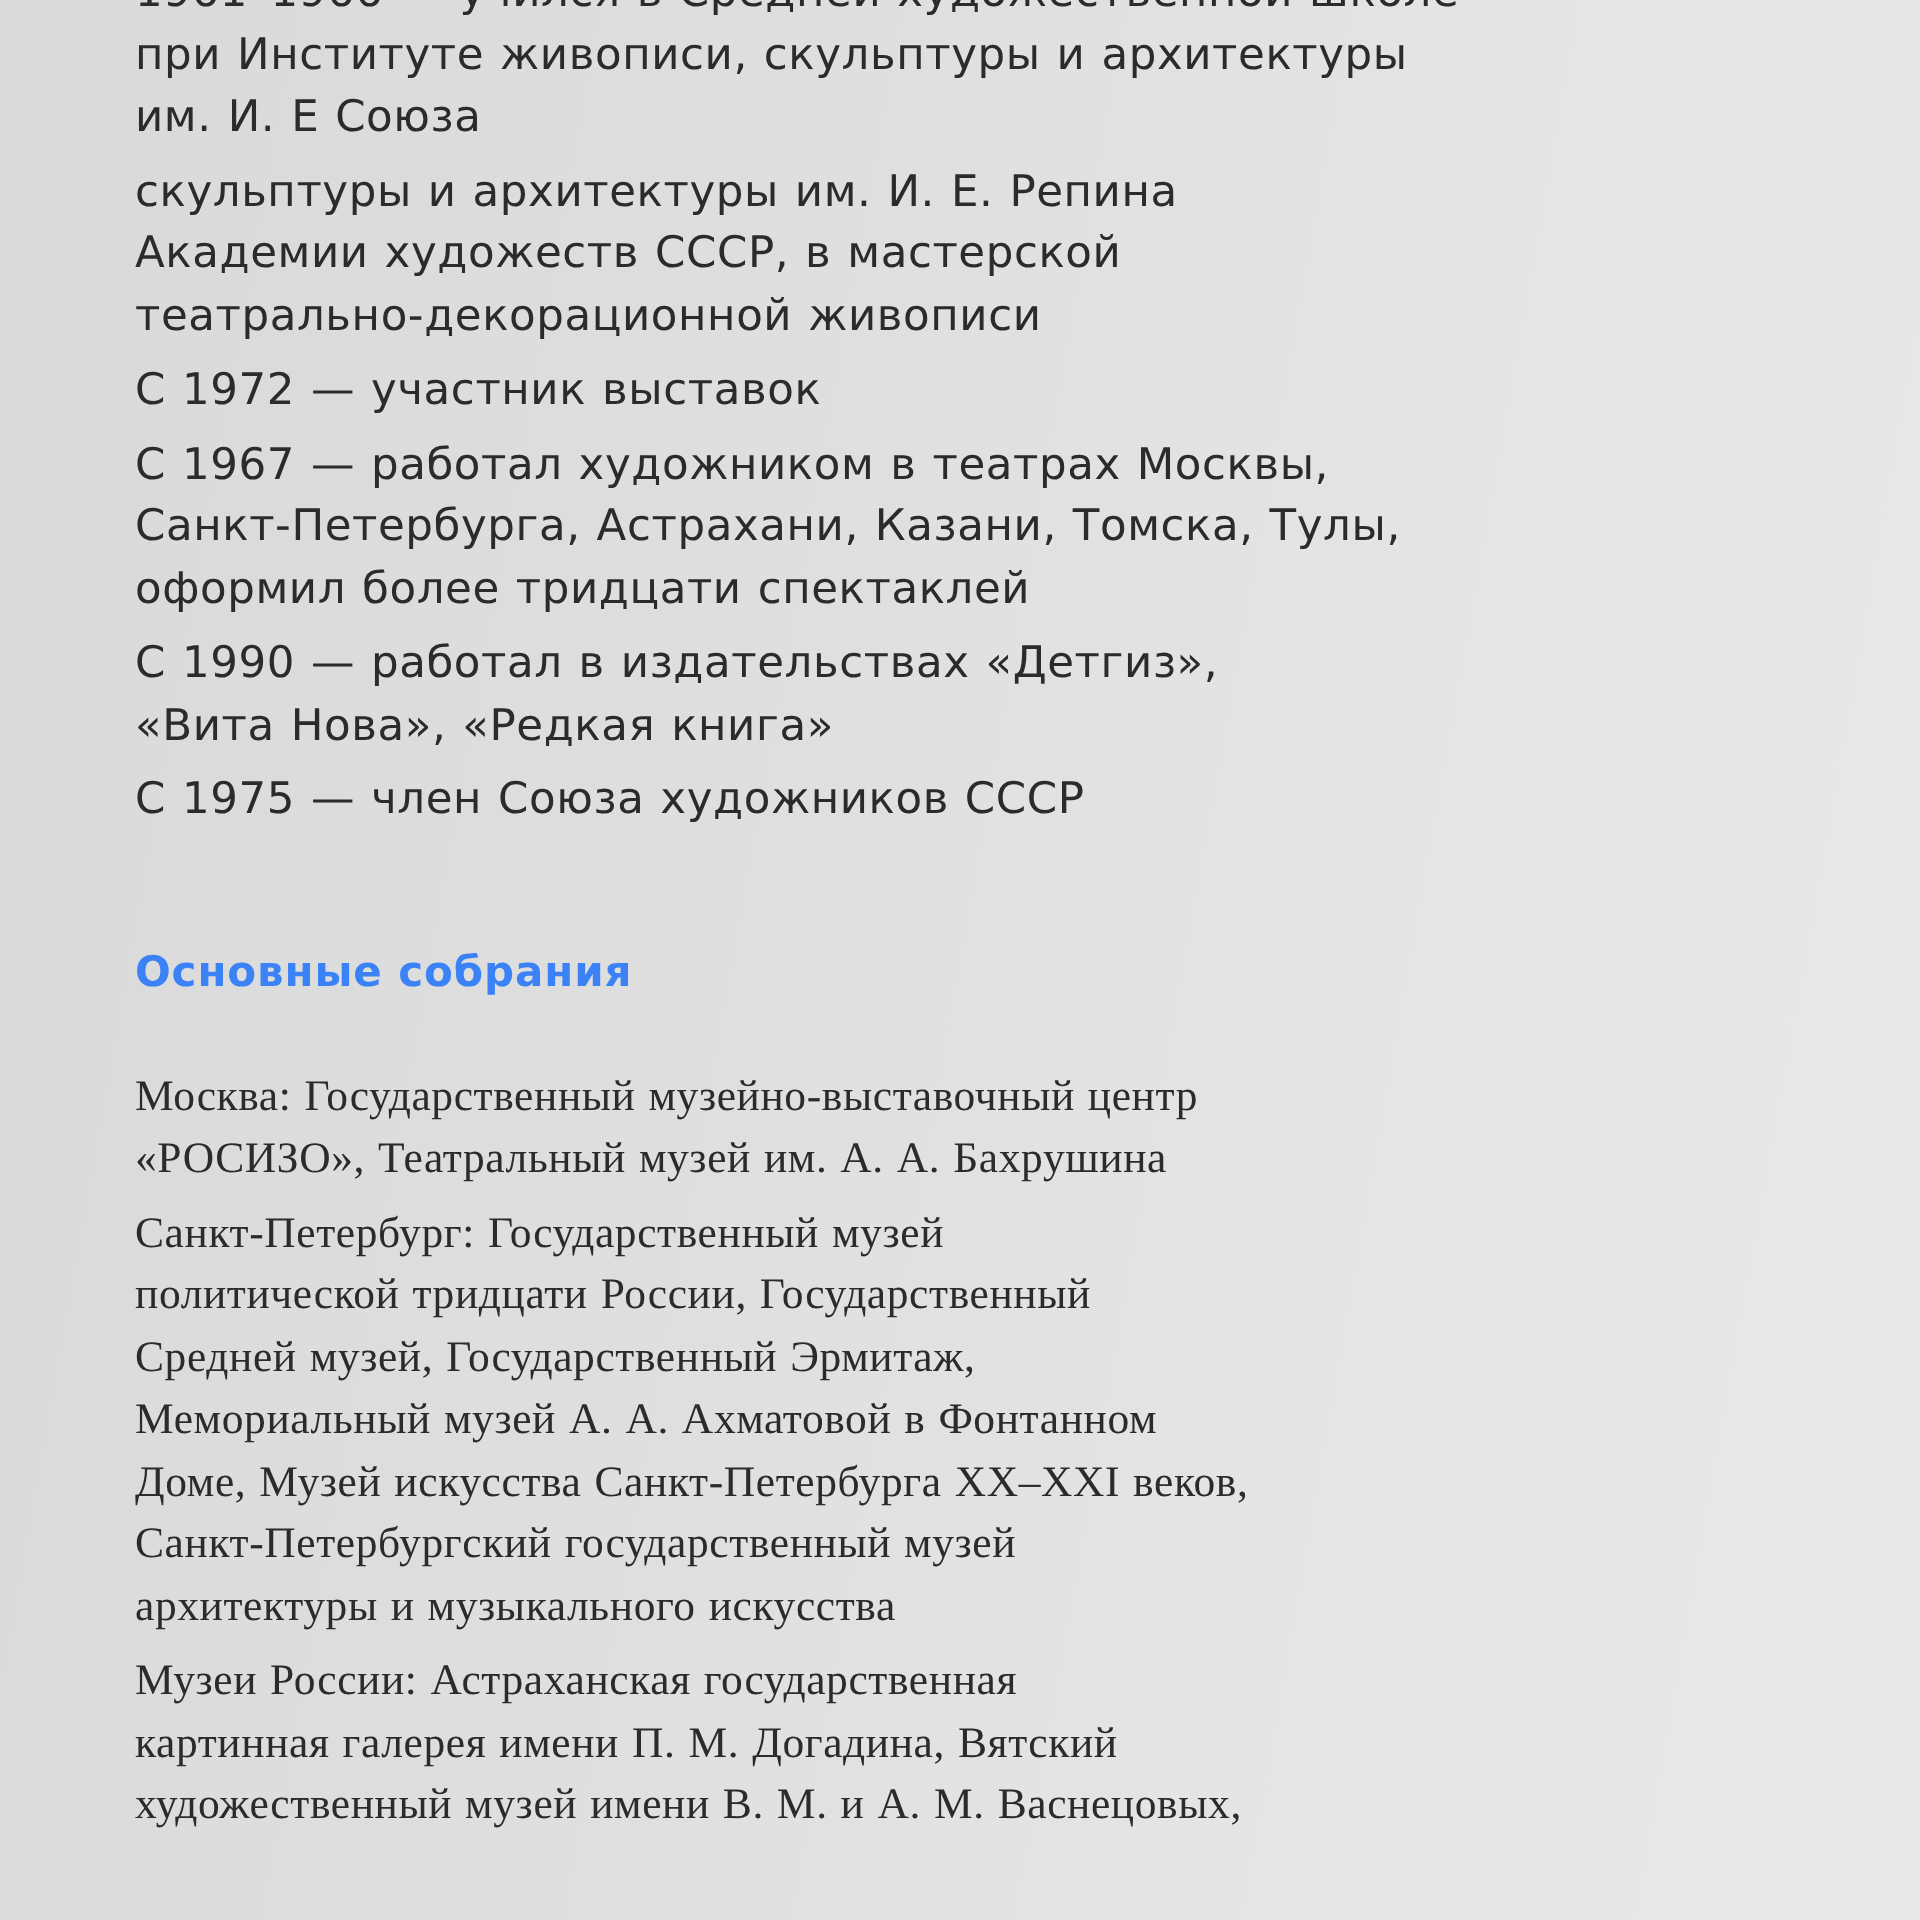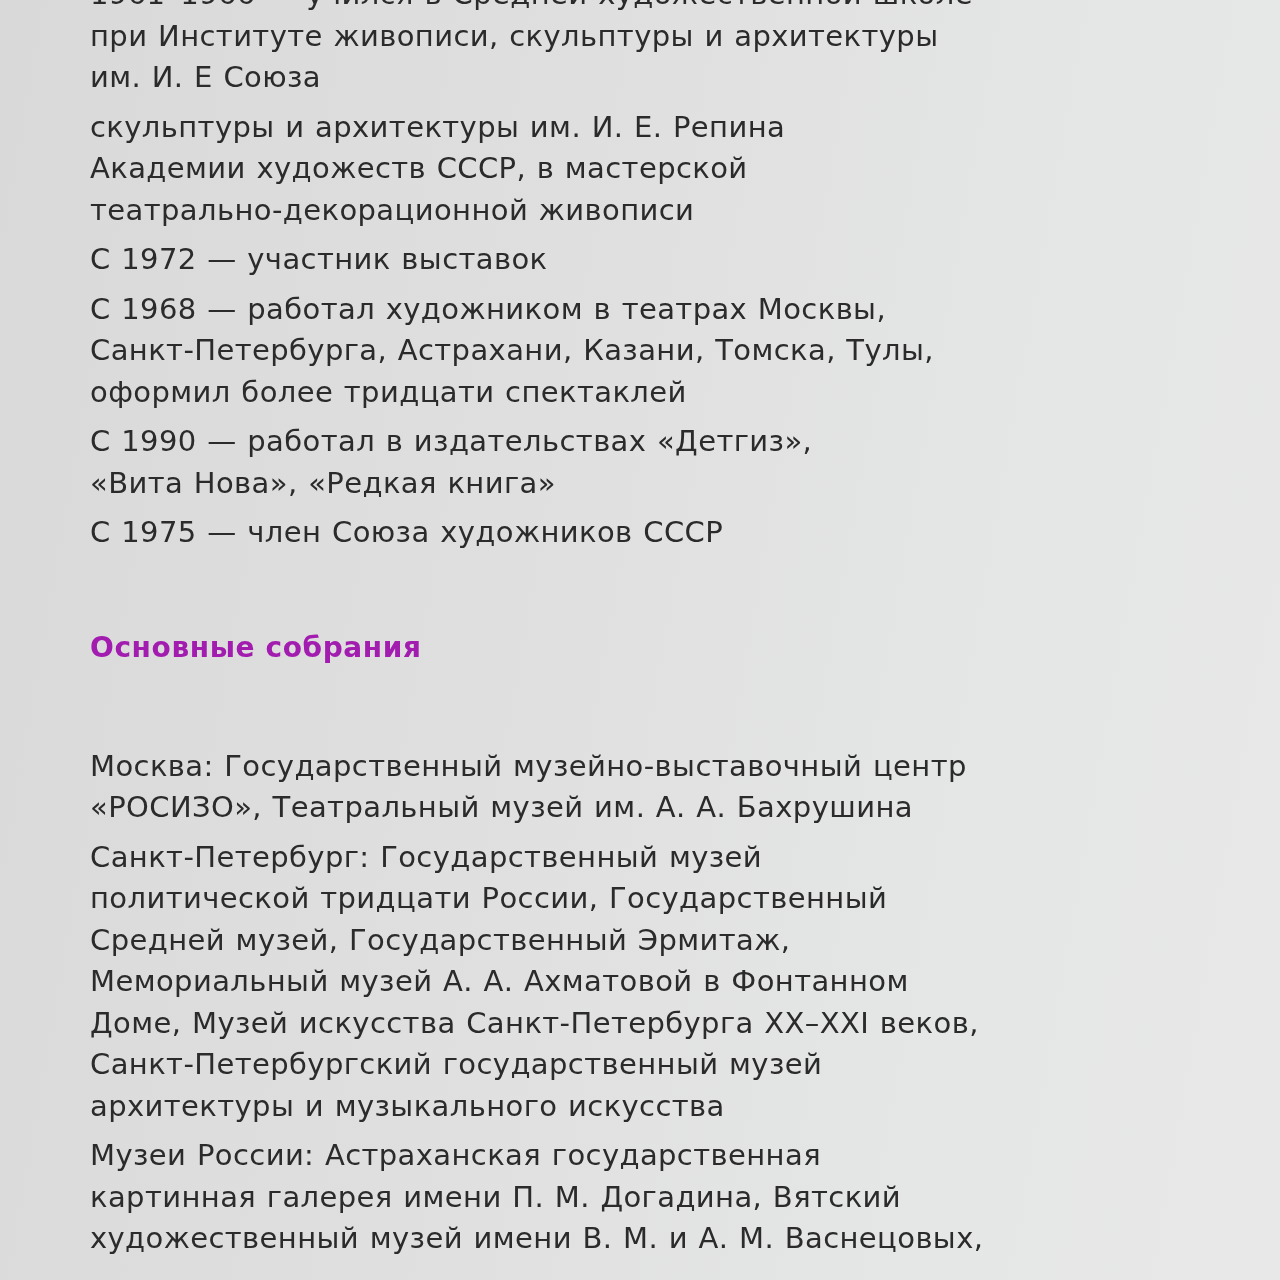--- a/index.html
+++ b/index.html
@@ -31,26 +31,27 @@
       line-height: 41.5px;
       white-space: nowrap;
       letter-spacing: 0.4px;
       word-spacing: 1px;
     }
     .heading {
       margin: 73px 0 0 0;
       font-size: 28px;
       line-height: 41px;
       font-weight: bold;
-      color: #a21caf;
+      color: #3b82f6;
       letter-spacing: 0.6px;
       white-space: nowrap;
     }
     .collections {
-      margin-top: 78px;
+      margin-top: 43px;
+      font-family: Liberation Serif, serif;
     }
   </style>
 </head>
 <body>
 
 <div class="page">
 
   <section>
     <p class="para">
       <span class="line">1961–1966 — учился в Средней художественной школе</span>
@@ -59,21 +60,21 @@
     </p>
     <p class="para">
       <span class="line">скульптуры и архитектуры им. И. Е. Репина</span>
       <span class="line">Академии художеств СССР, в мастерской</span>
       <span class="line">театрально-декорационной живописи</span>
     </p>
     <p class="para">
       <span class="line">С 1972 — участник выставок</span>
     </p>
     <p class="para">
-      <span class="line">С 1968 — работал художником в театрах Москвы,</span>
+      <span class="line">С 1967 — работал художником в театрах Москвы,</span>
       <span class="line">Санкт-Петербурга, Астрахани, Казани, Томска, Тулы,</span>
       <span class="line">оформил более тридцати спектаклей</span>
     </p>
     <p class="para">
       <span class="line">С 1990 — работал в издательствах «Детгиз»,</span>
       <span class="line">«Вита Нова», «Редкая книга»</span>
     </p>
     <p class="para">
       <span class="line">С 1975 — член Союза художников СССР</span>
     </p>

